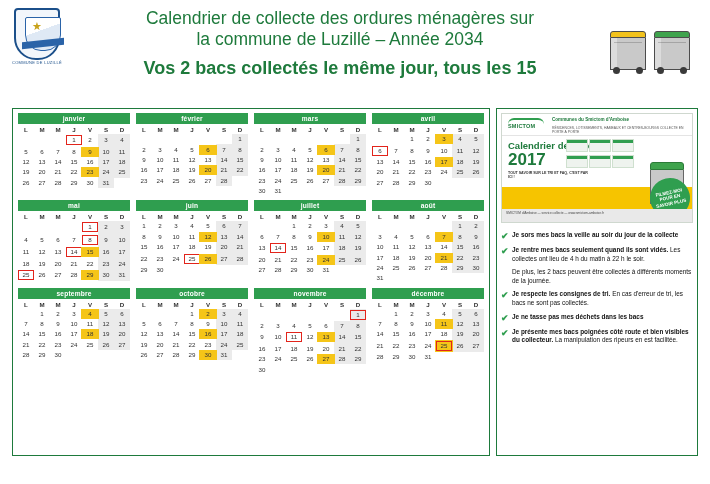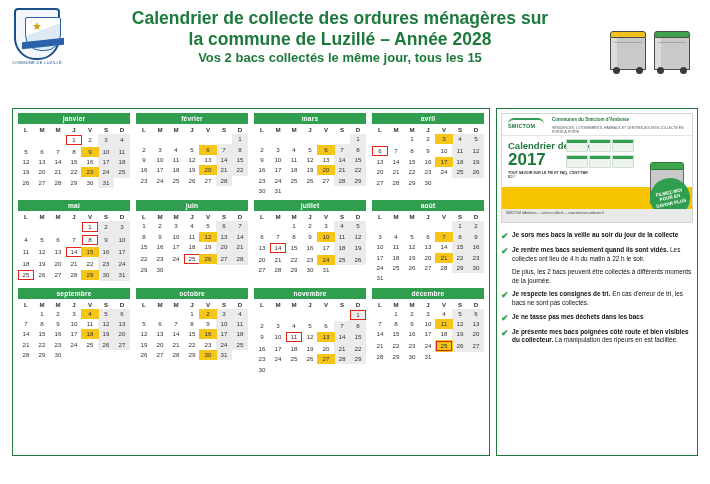--- a/index.html
+++ b/index.html
@@ -67,26 +67,27 @@
 
   .title-block {
     position: absolute;
     left: 60px; top: 8px;
     width: 560px;
     text-align: center;
     color: #1e7a3c;
   }
   .title-line1 {
     font-size: 17.5px;
-    font-weight: bold;
+    font-weight: normal;
     line-height: 21px;
     color: #1e7a3c;
   }
   .title-line3 {
-    font-size: 13px;
+    margin-top: 8px;
+    font-size: 18px;
     font-weight: bold;
     color: #1e7a3c;
   }
 
   
   .bins {
     position: absolute;
     right: 14px; top: 20px;
     width: 86px; height: 54px;
   }
@@ -341,21 +342,21 @@
       <div class="crest-shield">
         <div class="crest-inner"></div>
         <div class="crest-star">★</div>
         <div class="crest-band"></div>
       </div>
       <div class="crest-text">COMMUNE DE LUZILLÉ</div>
     </div>
 
     <div class="title-block">
       <div class="title-line1">Calendrier de collecte des ordures ménagères sur</div>
-      <div class="title-line1">la commune de Luzillé – Année 2028</div>
+      <div class="title-line1">la commune de Luzillé – Année 2034</div>
       <div class="title-line3">Vos 2 bacs collectés le même jour, tous les 15</div>
     </div>
 
     <div class="bins">
       <div class="bin yellow">
         <div class="lid"></div>
         <div class="body"></div>
         <div class="wheel l"></div>
         <div class="wheel r"></div>
       </div>

